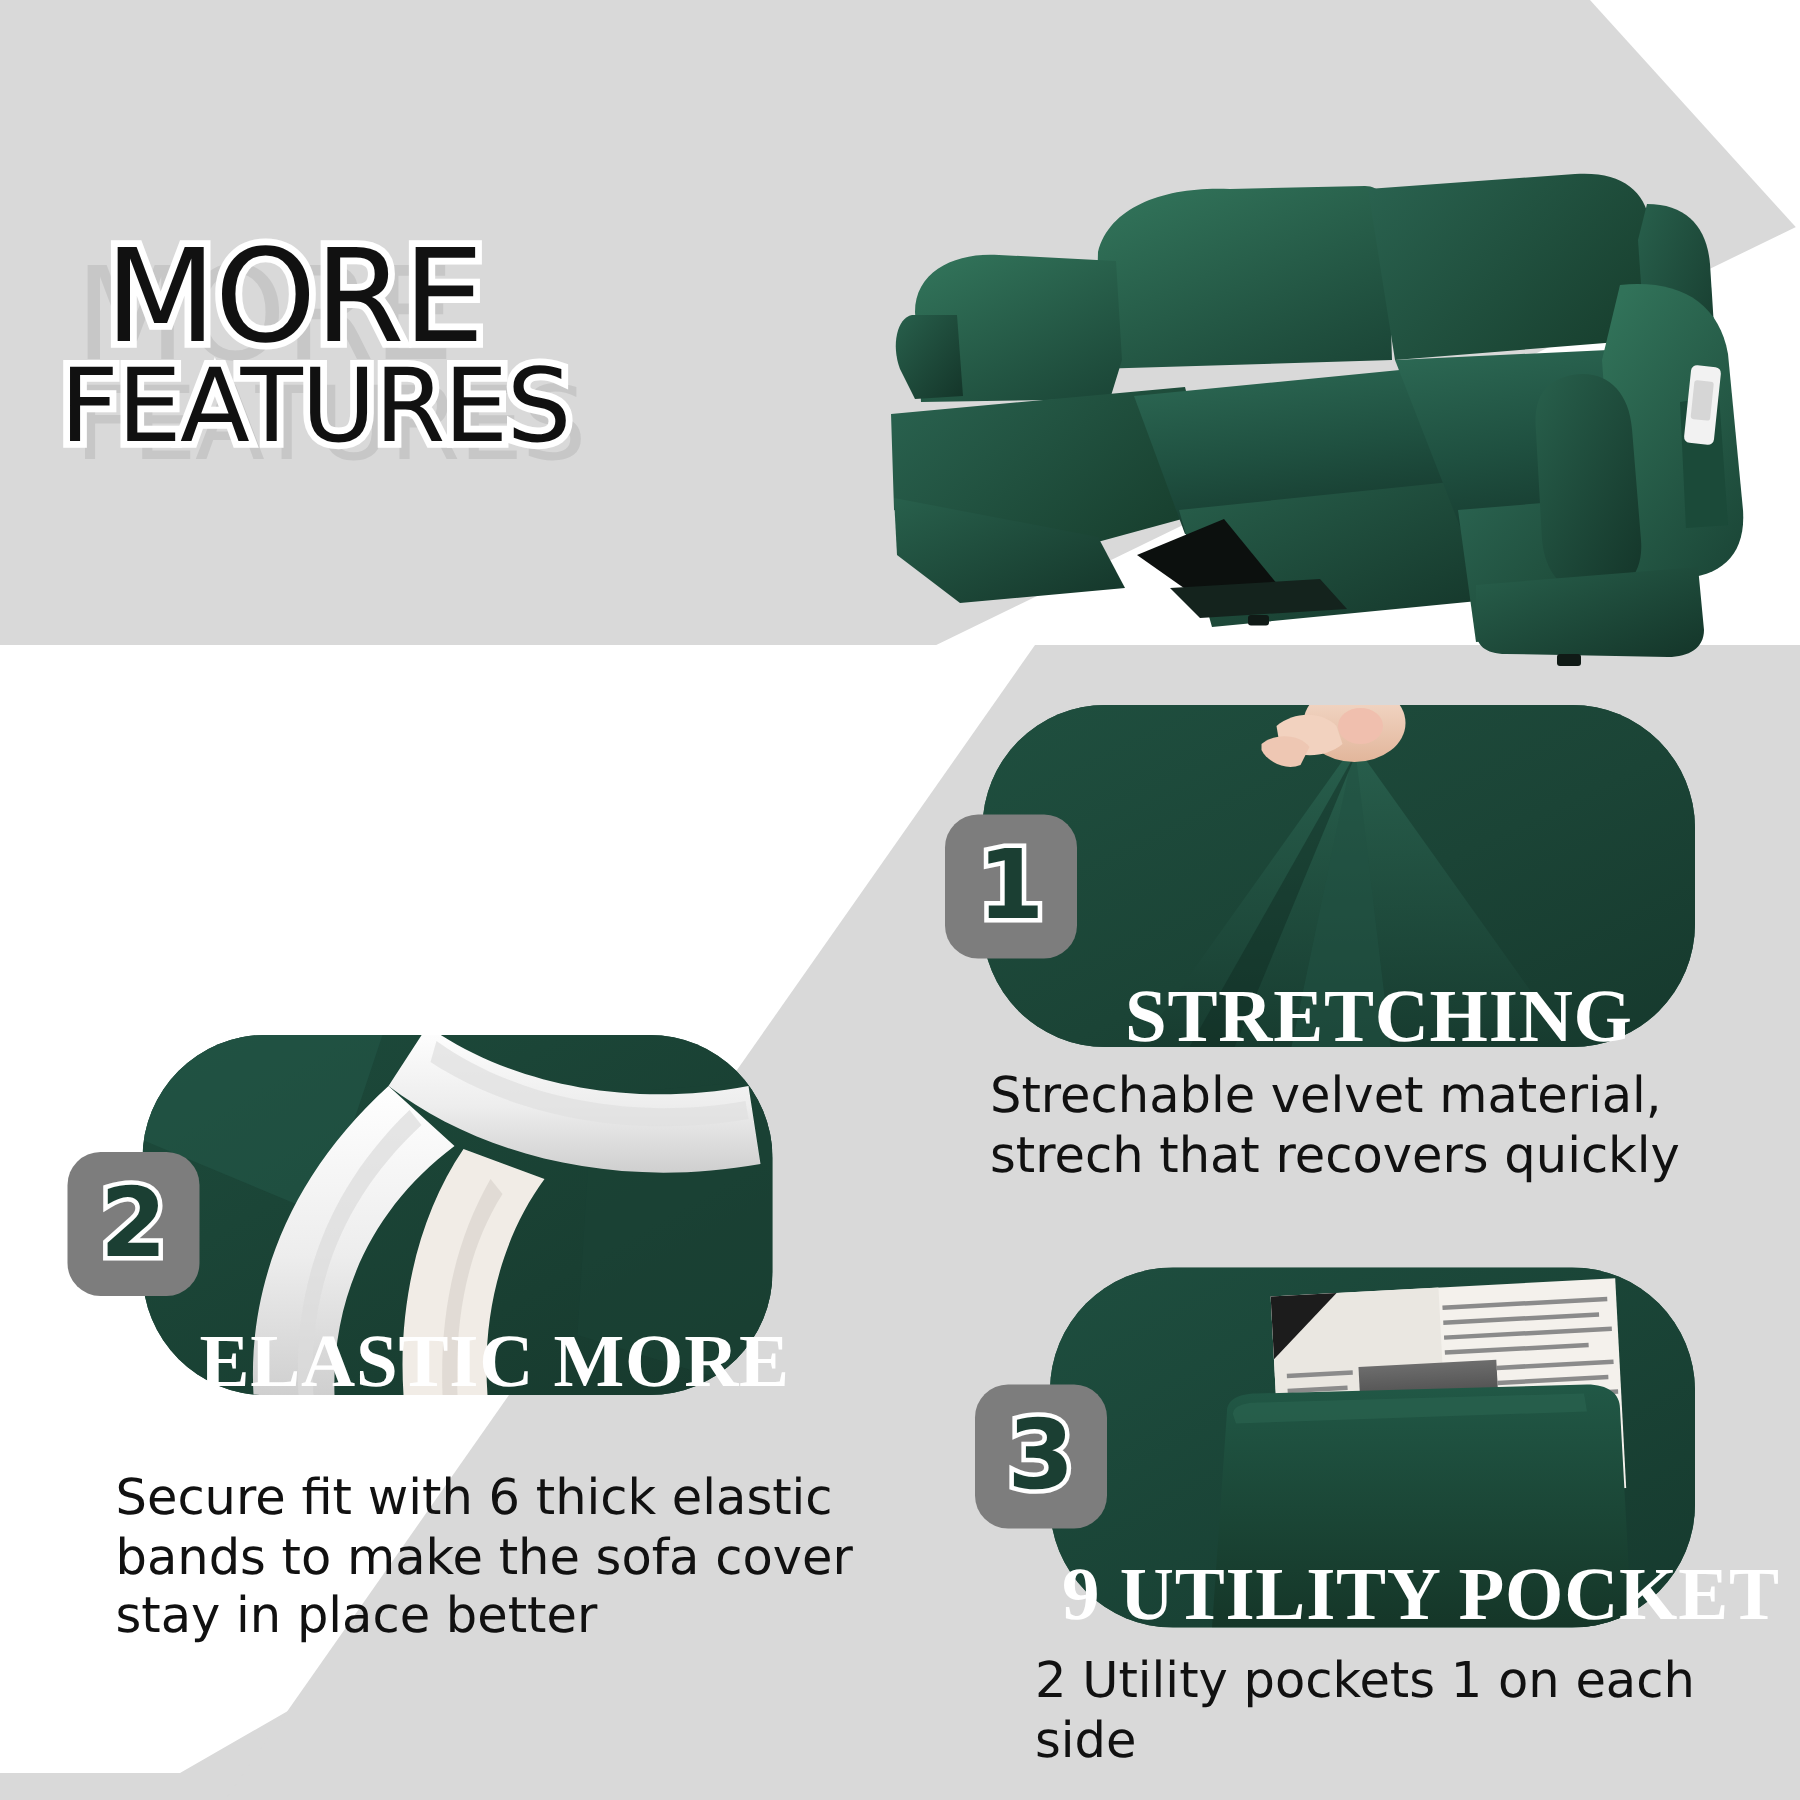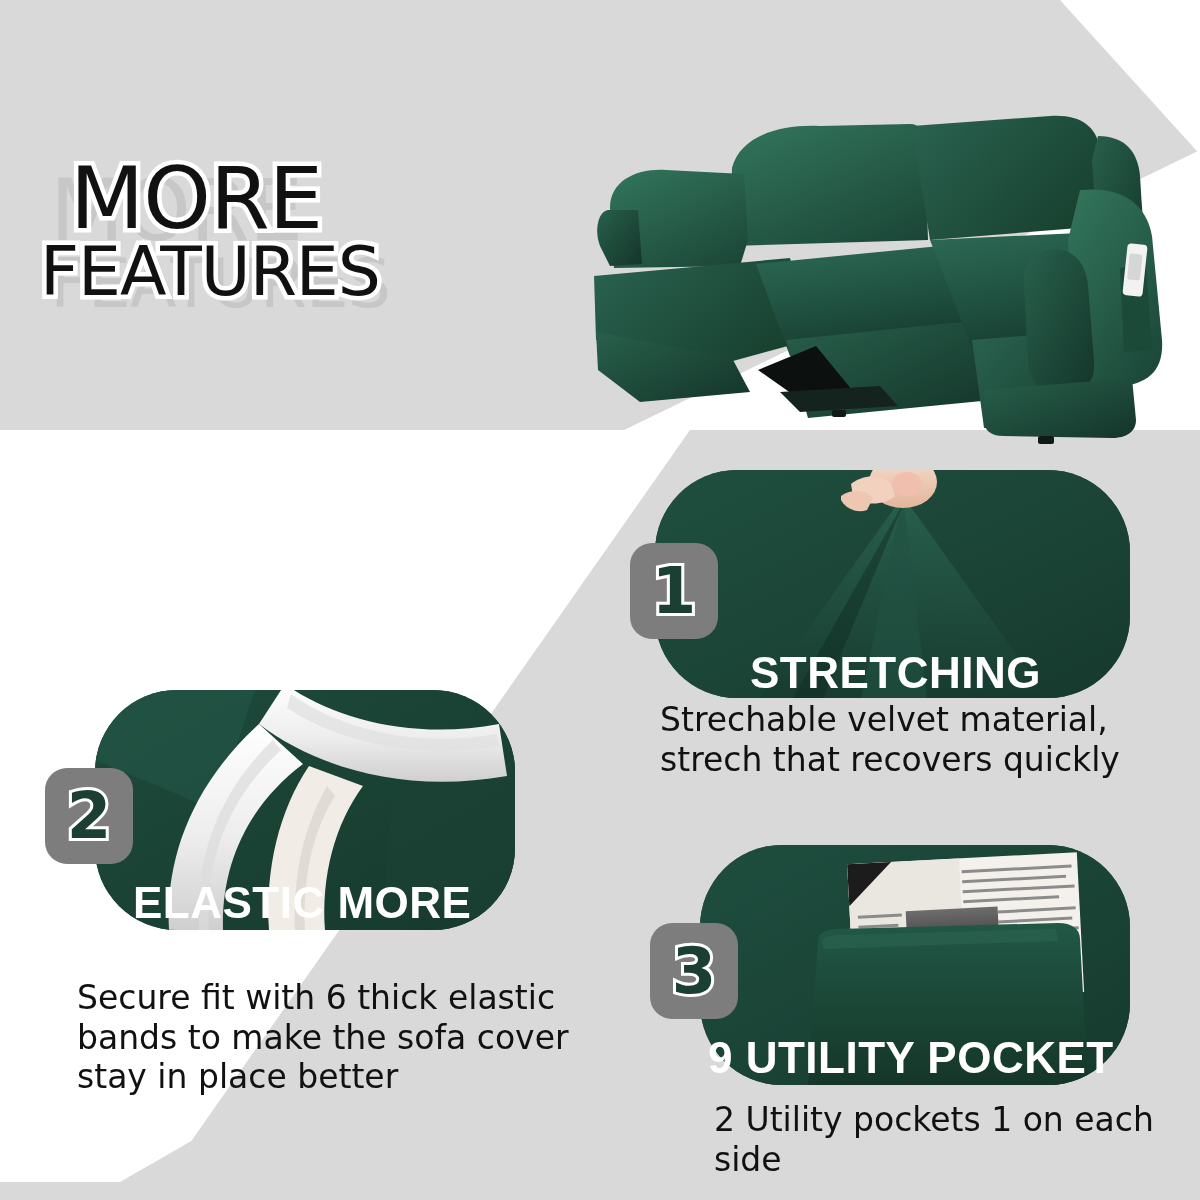--- a/index.html
+++ b/index.html
@@ -94,54 +94,54 @@
     -webkit-text-stroke:6px #ffffff;
     paint-order:stroke fill;
     line-height:1;
     font-family:"DejaVu Sans", sans-serif;
   }
   .card-title{
     position:absolute;
     z-index:10;
     color:#ffffff;
     font-weight:bold;
-    font-size:44px;
+    font-size:50px;
     letter-spacing:0.5px;
     white-space:nowrap;
-    font-family:Liberation Sans, sans-serif;
+    font-family:Liberation Serif, serif;
   }
   .card-desc{
     position:absolute;
     z-index:10;
     color:#111111;
     font-size:33px;
     line-height:1.2;
     font-family:"DejaVu Sans", sans-serif;
   }
 
   
   #card1{left:655px;top:470px;width:475px;height:340px;}
   #card1 .card-photo{width:475px;height:228px;}
   #card1 .badge{left:-25px;top:73px;}
   #card1 .card-title{left:95px;top:178px;}
-  #card1 .card-desc{left:5px;top:230px;width:490px;}
+  #card1 .card-desc{left:5px;top:240px;width:490px;}
 
   
   #card2{left:95px;top:690px;width:470px;height:380px;}
   #card2 .card-photo{width:420px;height:240px;}
   #card2 .badge{left:-50px;top:78px;}
   #card2 .card-title{left:38px;top:188px;}
   #card2 .card-desc{left:-18px;top:256px;width:540px;margin-top:32px;}
 
   
   #card3{left:700px;top:845px;width:460px;height:350px;}
   #card3 .card-photo{width:430px;height:240px;}
   #card3 .badge{left:-50px;top:78px;}
   #card3 .card-title{left:8px;top:188px;}
-  #card3 .card-desc{left:-10px;top:255px;width:480px;margin-left:24px;}
+  #card3 .card-desc{left:-10px;top:255px;width:480px;}
 </style>
 </head>
 <body>
 
 <div id="stage">
 
   <div class="bg-layer">
     <div class="bg-shape bg-top-gray"></div>
     <div class="bg-shape bg-top-white-wedge"></div>
     <div class="bg-shape bg-bottom-gray"></div>

